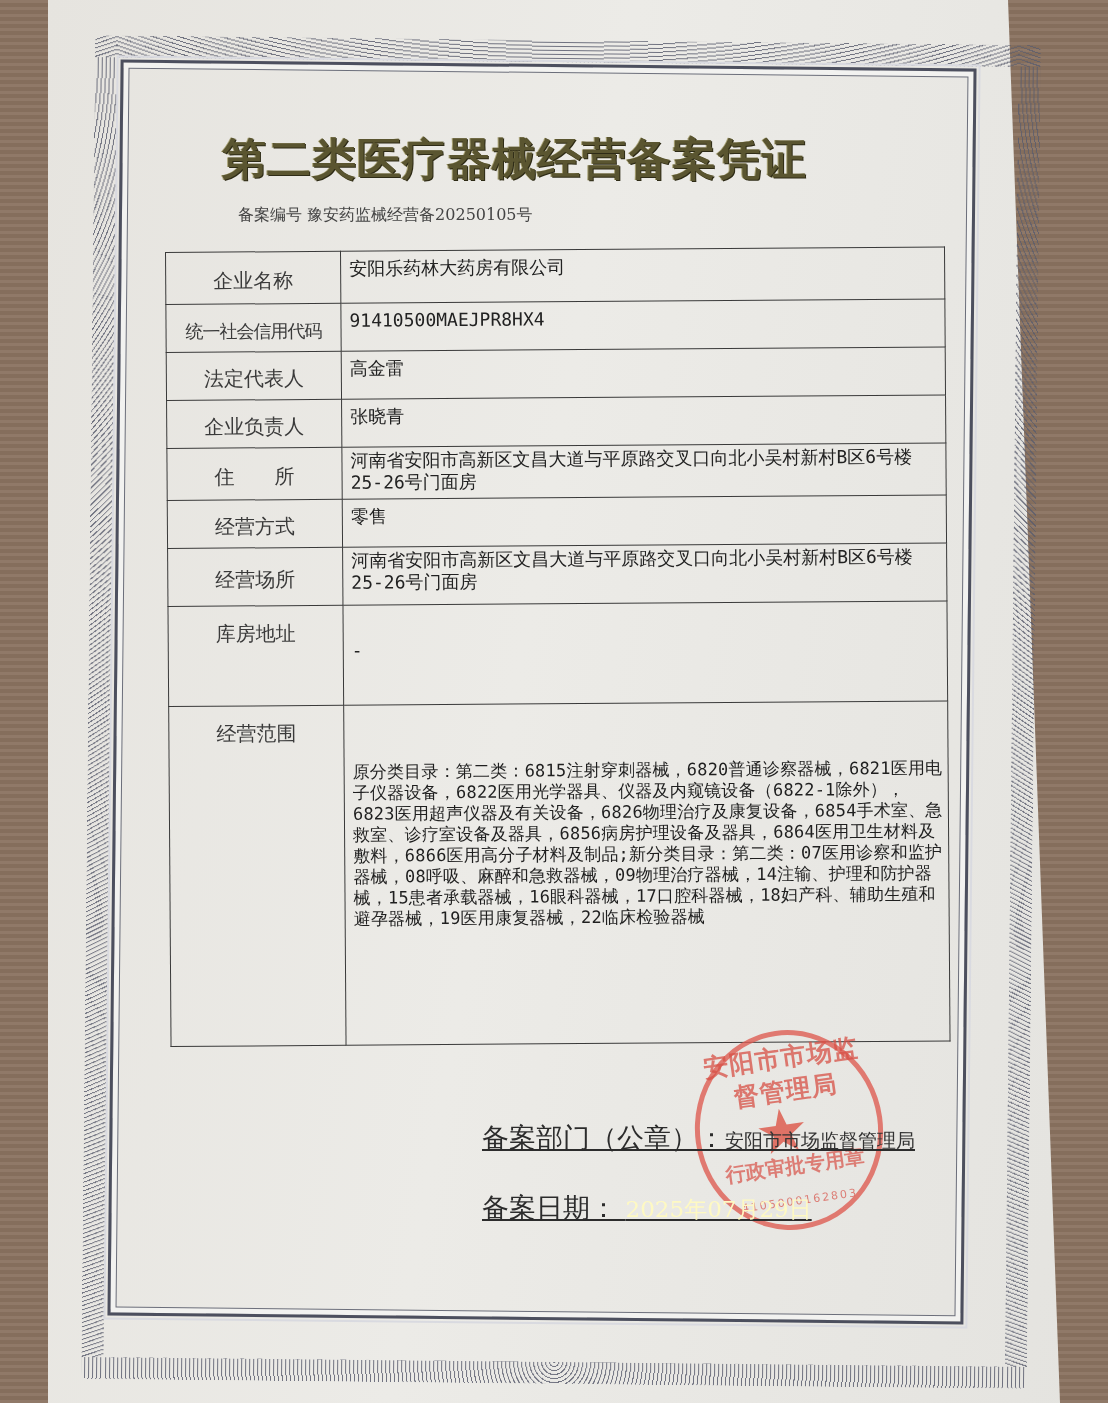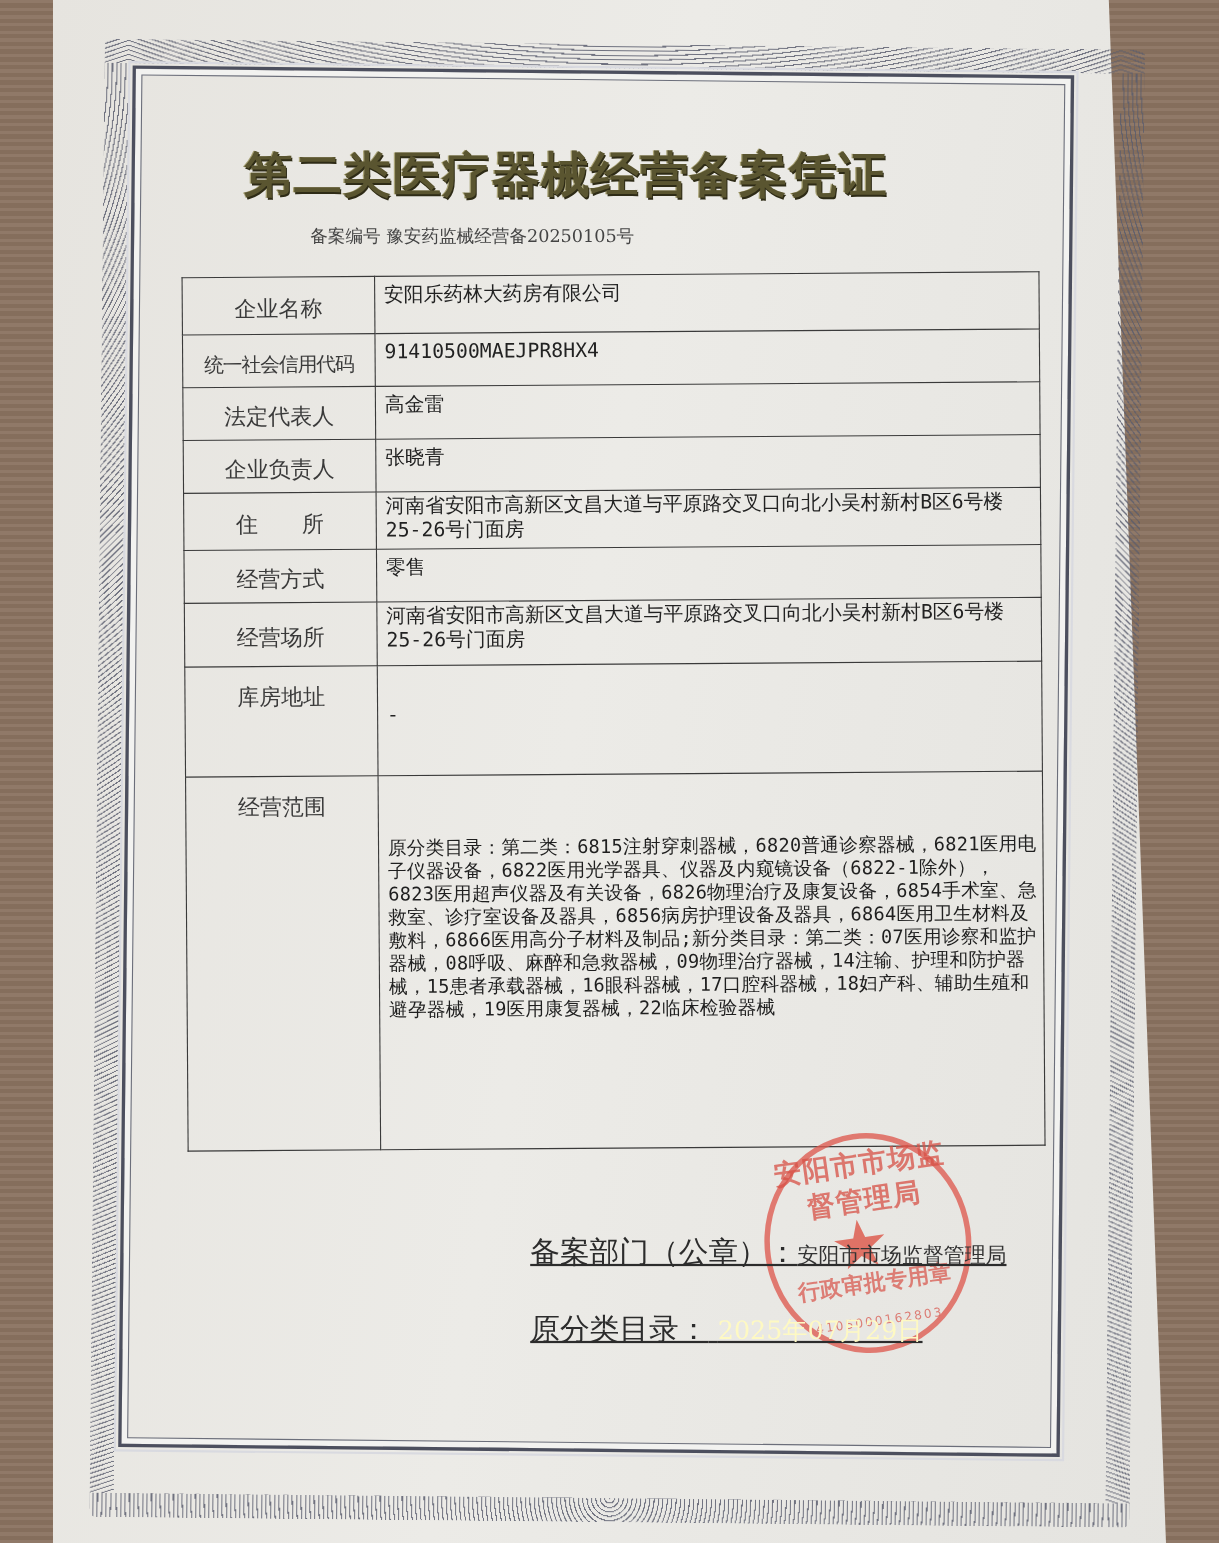--- a/index.html
+++ b/index.html
@@ -32,21 +32,21 @@
       transform: rotate(0.6deg);
     }
     .title {
       position: absolute; left: 222px; top: 130px; width: 620px;
       font-size: 44px; font-weight: bold; color: #5a5530; letter-spacing: 1px;
       text-shadow: 1px 1px 0 #2e2b16, -1px 0 0 #a8a276;
       font-family: "DejaVu Serif", serif;
     }
     .record-no {
       position: absolute; left: 238px; top: 205px;
-      font-size: 16px; color: #444; margin-left: 44px;
+      font-size: 16px; color: #444;
     }
     .table {
       position: absolute; left: 165px; top: 252px; width: 780px;
       border-collapse: collapse; transform: rotate(-0.4deg); transform-origin: left top;
     }
     .table td {
       border: 1.5px solid #3a3a3a; padding: 0; vertical-align: top;
       font-size: 19px; color: #222;
     }
     .table td.label {
@@ -147,15 +147,15 @@
   <div class="stamp-ring">安阳市市场监督管理局</div>
   <div class="stamp-star">★</div>
   <div class="stamp-inner">行政审批专用章</div>
   <div class="stamp-serial">4105000162803</div>
 </div>
 
 <div class="footer-line" style="left:482px;top:1120px">
   <span>备案部门（公章）：</span><span class="dept-value">安阳市市场监督管理局</span>
 </div>
 <div class="footer-line" style="left:482px;top:1190px">
-  <span>原分类目录：</span>
+  <span>备案日期：</span>
   <span class="date-value">2025年07月29日</span>
 </div>
 
 </body></html>

